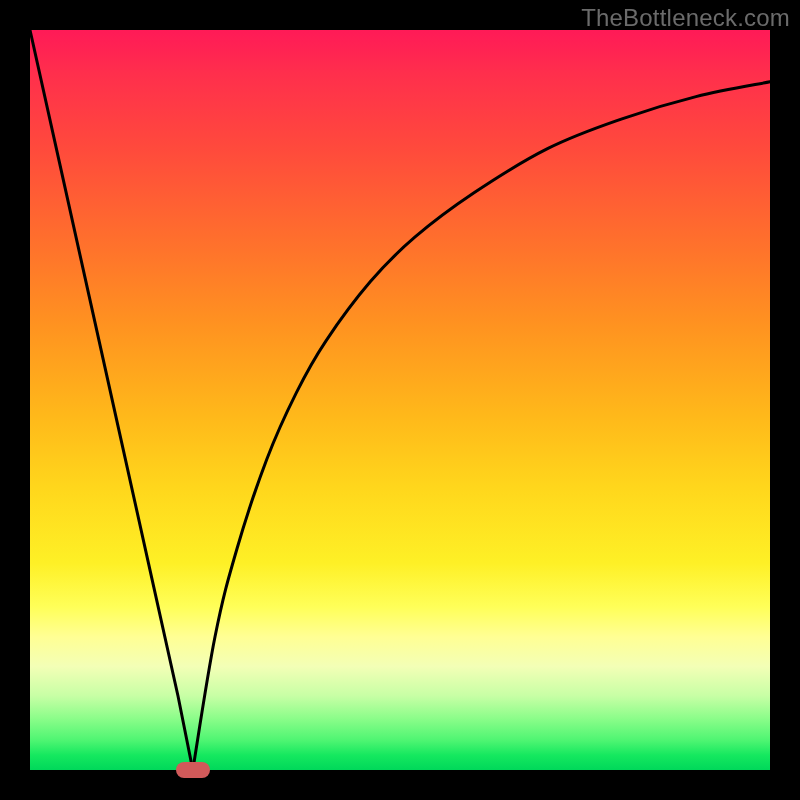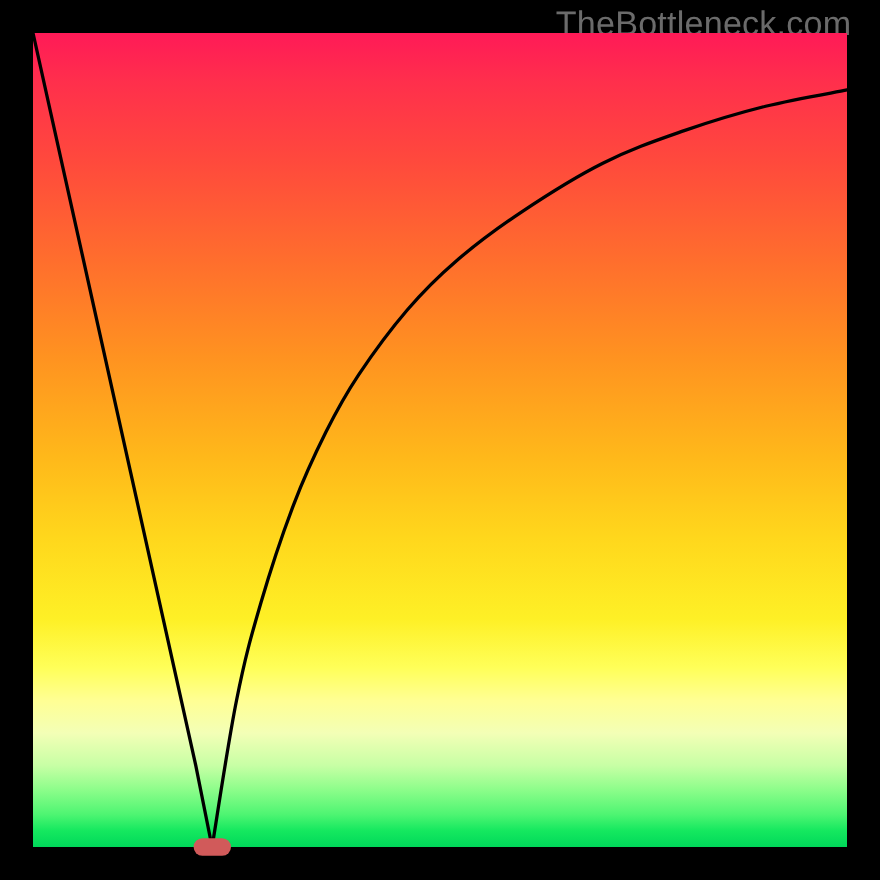--- a/index.html
+++ b/index.html
@@ -41,23 +41,23 @@
       #c7ffa5 90%,
       #8cfd8a 93%,
       #4ef572 96%,
       #15e85f 98%,
       #00d85a 100%
     );
   }
   .watermark {
     position: absolute;
     top: 4px;
-    right: 26px;
+    right: 10px;
     color: #6b6b6b;
-    font-size: 31px;
+    font-size: 24px;
     font-weight: 500;
     letter-spacing: 0.2px;
     user-select: none;
   }
   svg.curve {
     position: absolute;
     left: 0;
     top: 0;
     width: 740px;
     height: 740px;

